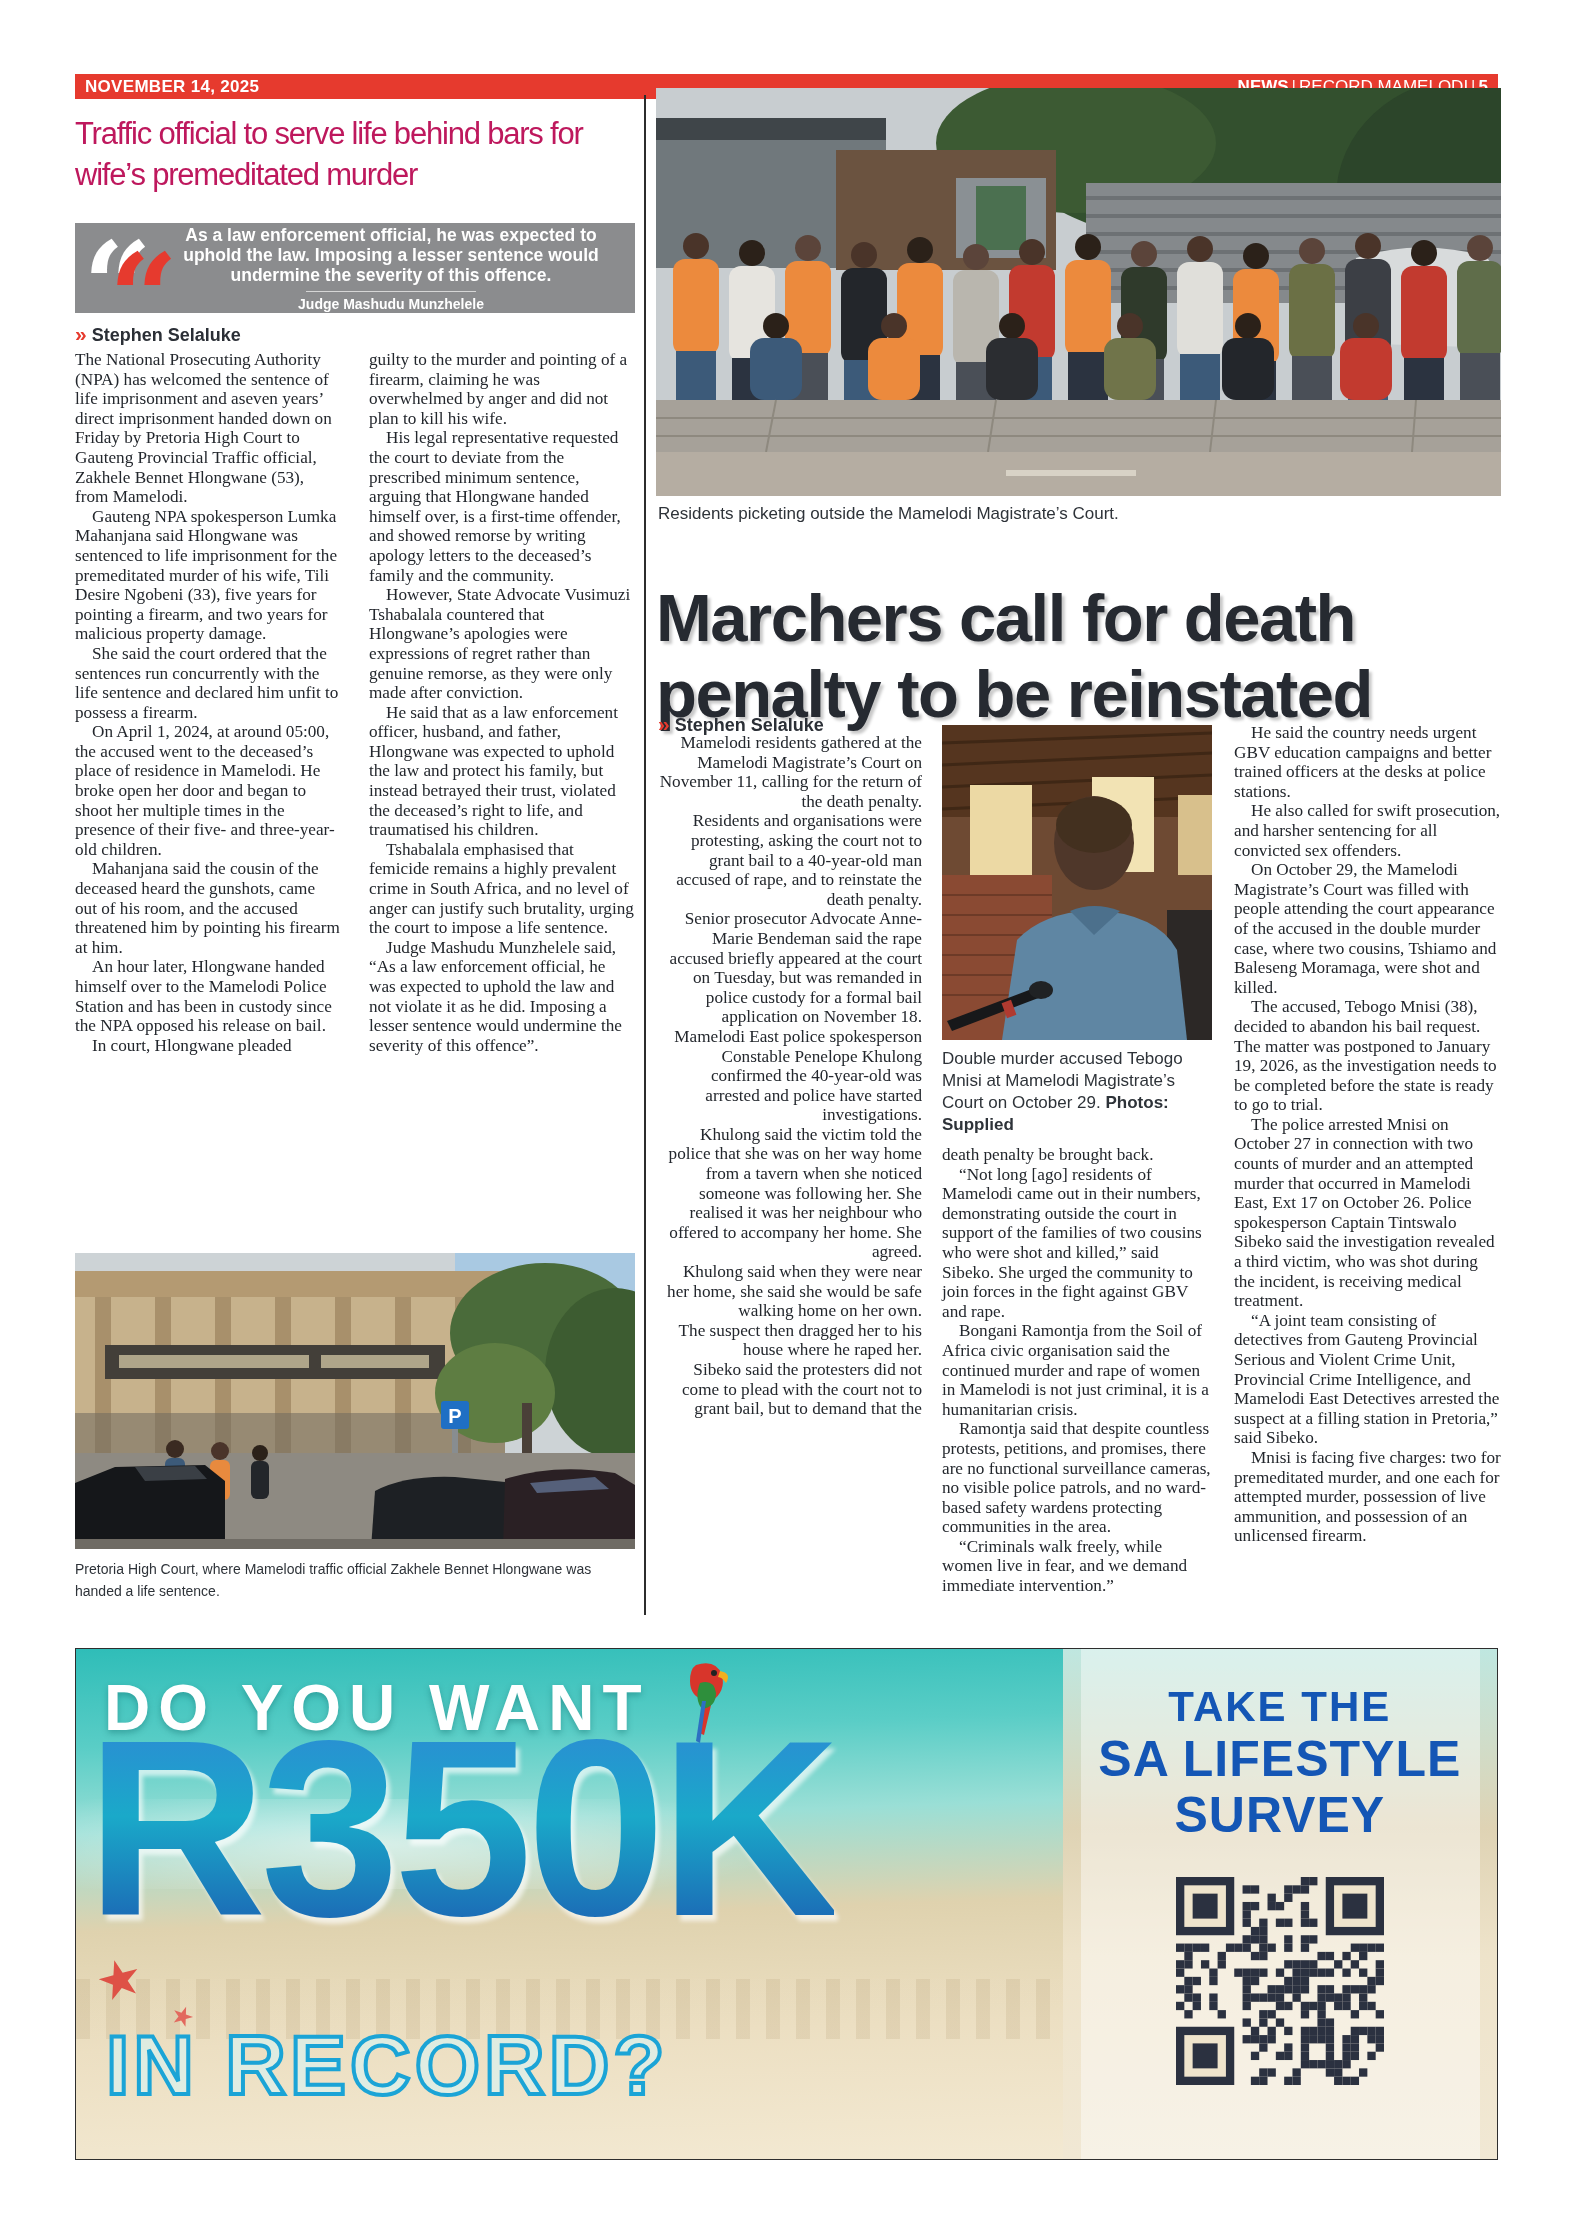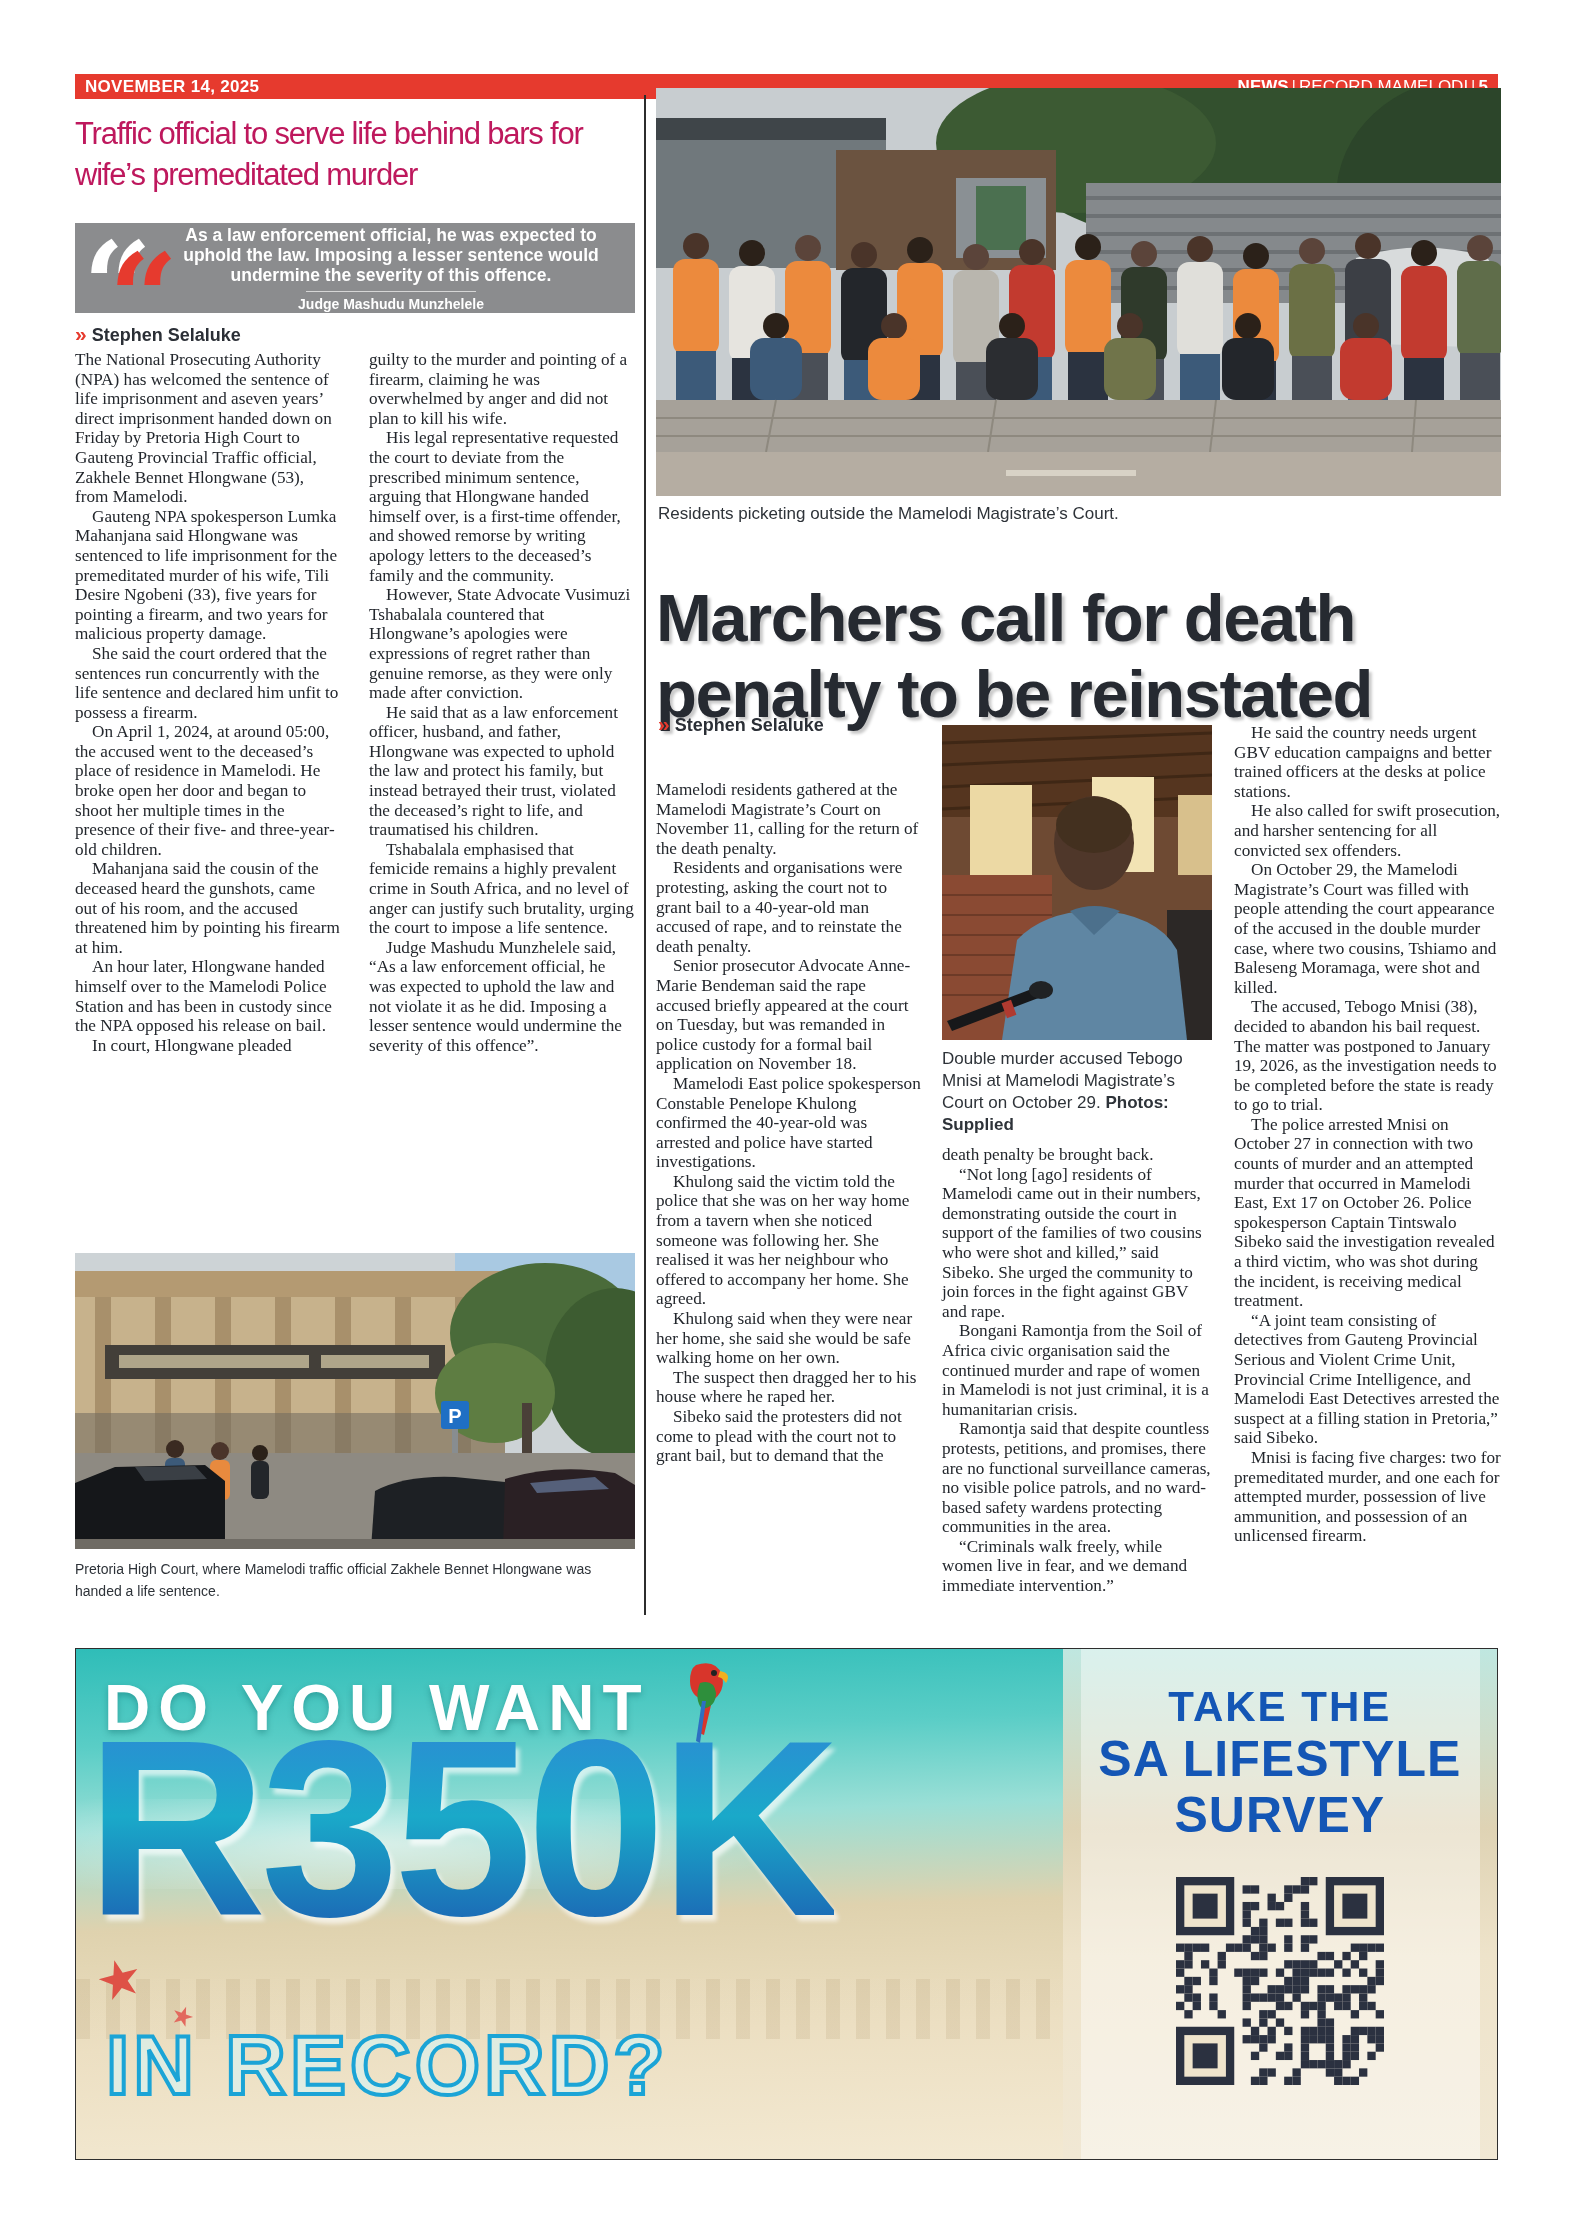--- a/index.html
+++ b/index.html
@@ -46,21 +46,21 @@
   .vdivider{position:absolute;left:644px;top:95px;width:2px;height:1520px;background:#2c2c2c;}
   
   .a2{position:absolute;left:656px;top:88px;width:845px;}
   .a2-photo{position:absolute;left:0;top:0;width:845px;height:408px;overflow:hidden;}
   .a2-captop{position:absolute;left:2px;top:416px;width:845px;
              font-family:"Liberation Sans",sans-serif;font-size:17px;color:#2e3339;}
   .a2-headline{position:absolute;left:0;top:447px;width:830px;
                font-family:"Liberation Sans",sans-serif;font-weight:800;font-size:67px;line-height:76px;
                letter-spacing:-1.5px;color:#262a31;text-shadow:3px 3px 3px rgba(0,0,0,.22);}
   .a2 .byline{left:2px;top:624px;}
-  .a2-col1{position:absolute;left:0;top:692px;width:266px;}
+  .a2-col1{position:absolute;left:0;top:645px;width:266px;text-align:right;}
   .a2-col2{position:absolute;left:286px;top:637px;width:270px;}
   .a2-col3{position:absolute;left:578px;top:635px;width:268px;}
   .mnisi-photo{width:270px;height:315px;overflow:hidden;}
   .a2-capmid{font-family:"Liberation Sans",sans-serif;font-size:17px;line-height:22px;color:#2e3339;margin:8px 0 9px;}
   .a2-capmid b{font-weight:700;}
   
   .ad{position:absolute;left:75px;top:1648px;width:1423px;height:512px;border:1px solid #2e2e2e;
       display:flex;box-sizing:border-box;overflow:hidden;font-family:"Liberation Sans",sans-serif;}
   .ad-left{position:relative;width:988px;height:100%;
            background:linear-gradient(178deg,#2fbdb8 0%,#59cdc6 18%,#9adfd6 34%,#dfd2ae 52%,#ecdfc2 74%,#f3e9d2 100%);}

